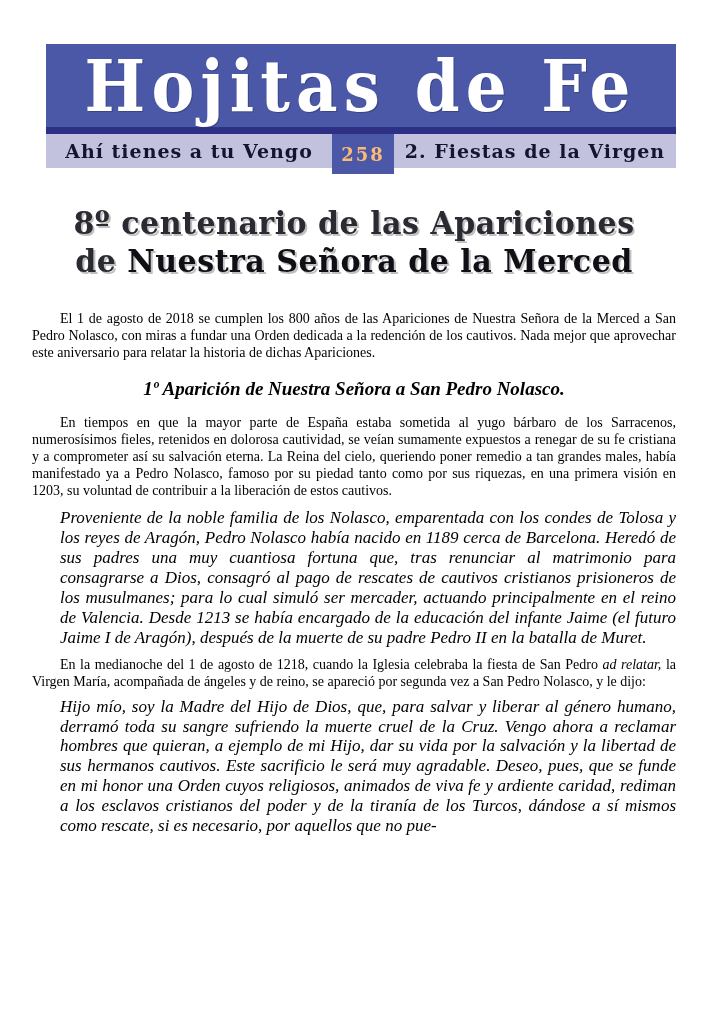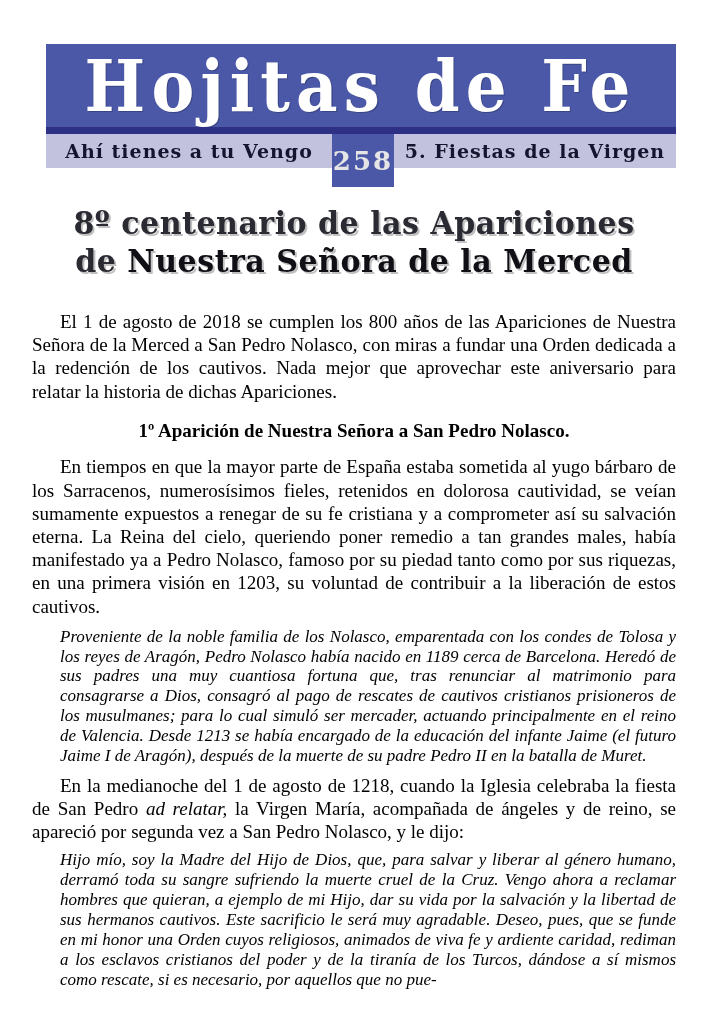--- a/index.html
+++ b/index.html
@@ -24,44 +24,44 @@
     height:34px;background:#c2c2de;display:flex;align-items:flex-start;
     overflow:visible;position:relative;
   }
   .subbar-cell{
     height:34px;display:flex;align-items:center;justify-content:center;
     font-family:"DejaVu Serif",serif;font-weight:bold;font-size:19px;
     color:#14142e;letter-spacing:1px;white-space:nowrap;
   }
   .subbar-left{width:286px;}
   .issue-box{
-    width:62px;height:53px;background:#4b58a7;z-index:1;
+    width:62px;height:40px;background:#4b58a7;z-index:1;
     display:flex;align-items:center;justify-content:center;
-    font-family:"DejaVu Serif",serif;font-weight:bold;font-size:26px;
-    color:#e5e5e5;letter-spacing:2px;
+    font-family:"DejaVu Serif",serif;font-weight:bold;font-size:18px;
+    color:#fdba74;letter-spacing:2px;
   }
   .subbar-right{flex:1;}
   
   .content{margin:0 32px;width:644px;}
   h1.article-title{
     margin:36px 0 30px;text-align:center;
     font-family:"DejaVu Serif",serif;font-weight:bold;
     font-size:31px;line-height:38px;color:#2a2a33;
     text-shadow:2px 2px 0 #c0c0c0;letter-spacing:0.5px;
     transform:scaleX(0.97);transform-origin:center;
   }
   h1 .t2b{color:#0f0f15;}
   p.body{
-    font-size:19px;line-height:1.22;text-align:justify;
+    font-size:14px;line-height:1.22;text-align:justify;
     text-indent:28px;margin:0;
   }
   #p-intro{margin-top:28px;}
   h2.section-heading{
     font-size:19px;font-weight:bold;text-align:center;
-    margin:17px 0 13px;line-height:1.2;
+    margin:17px 0 13px;line-height:1.2;font-style:italic;
   }
   p.quote{
     font-style:italic;font-size:17px;line-height:1.17;
     text-align:justify;margin:9px 0 8px 28px;
   }
   p.quote b{font-weight:normal;font-style:italic;}
   #p-apparition{margin-top:6px;}
   #quote-virgin{margin-top:7px;}
 </style>
 </head>
@@ -70,21 +70,21 @@
 <div class="page">
 
   <header class="masthead">
     <div class="banner">
       <div class="banner-title">Hojitas de Fe</div>
     </div>
     <div class="divider-strip"></div>
     <div class="subbar">
       <div class="subbar-cell subbar-left">Ahí tienes a tu Vengo</div>
       <div class="issue-box">258</div>
-      <div class="subbar-cell subbar-right">5. Fiestas de la Virgen</div>
+      <div class="subbar-cell subbar-right">2. Fiestas de la Virgen</div>
     </div>
   </header>
 
   <main class="content">
 
     <h1 class="article-title">
       <span class="t1">8º centenario de las Apariciones</span><br>
       <span class="t2a">de</span>
       <span class="t2b">Nuestra Señora de la Merced</span>
     </h1>

